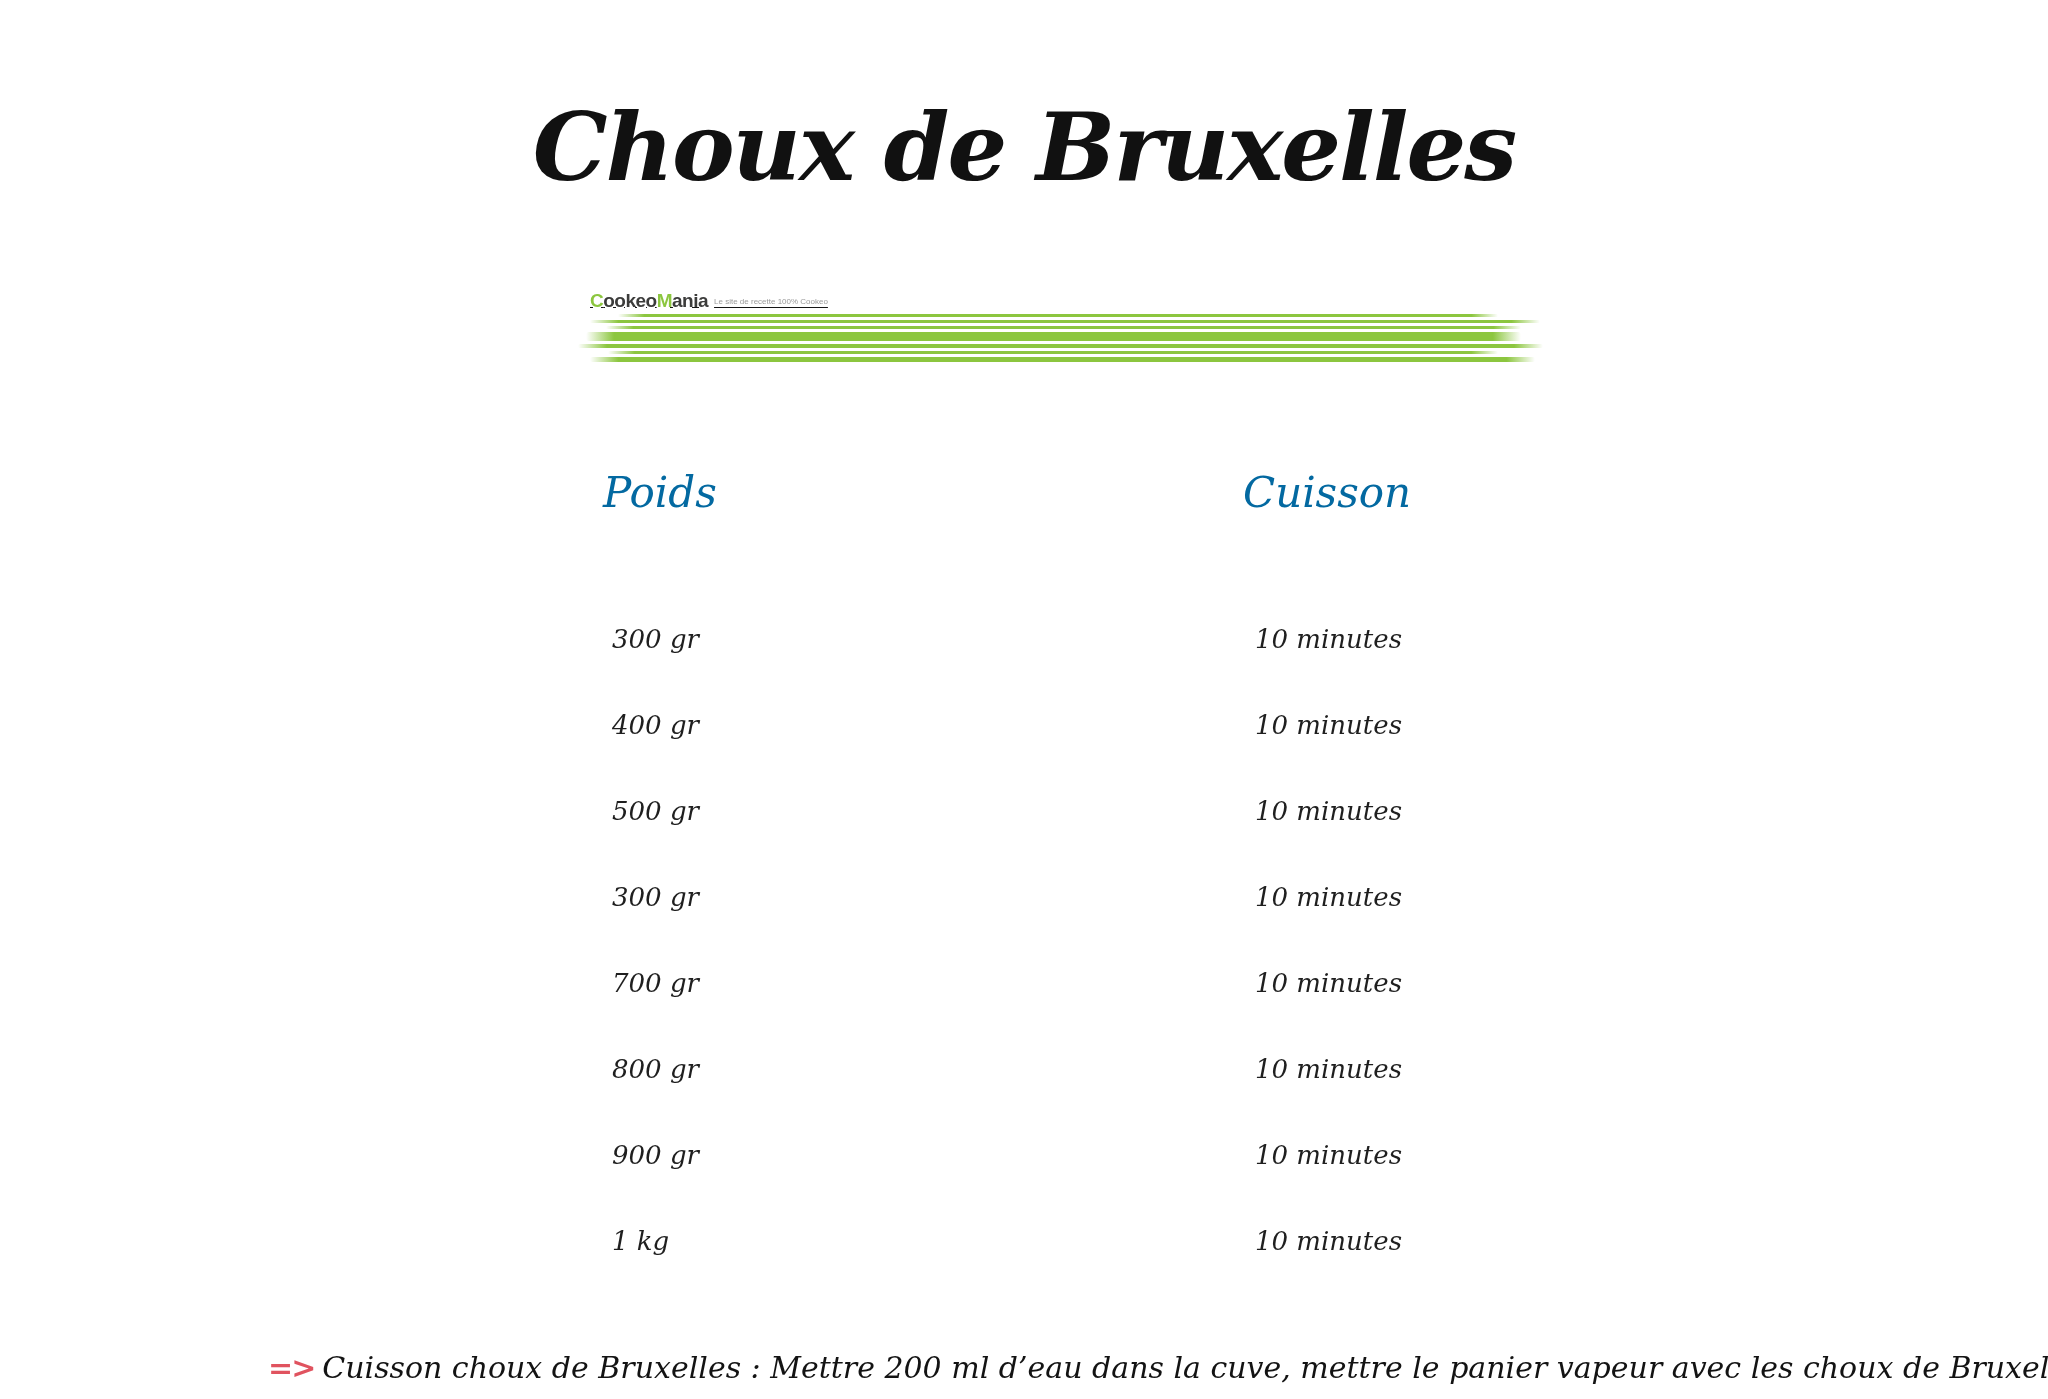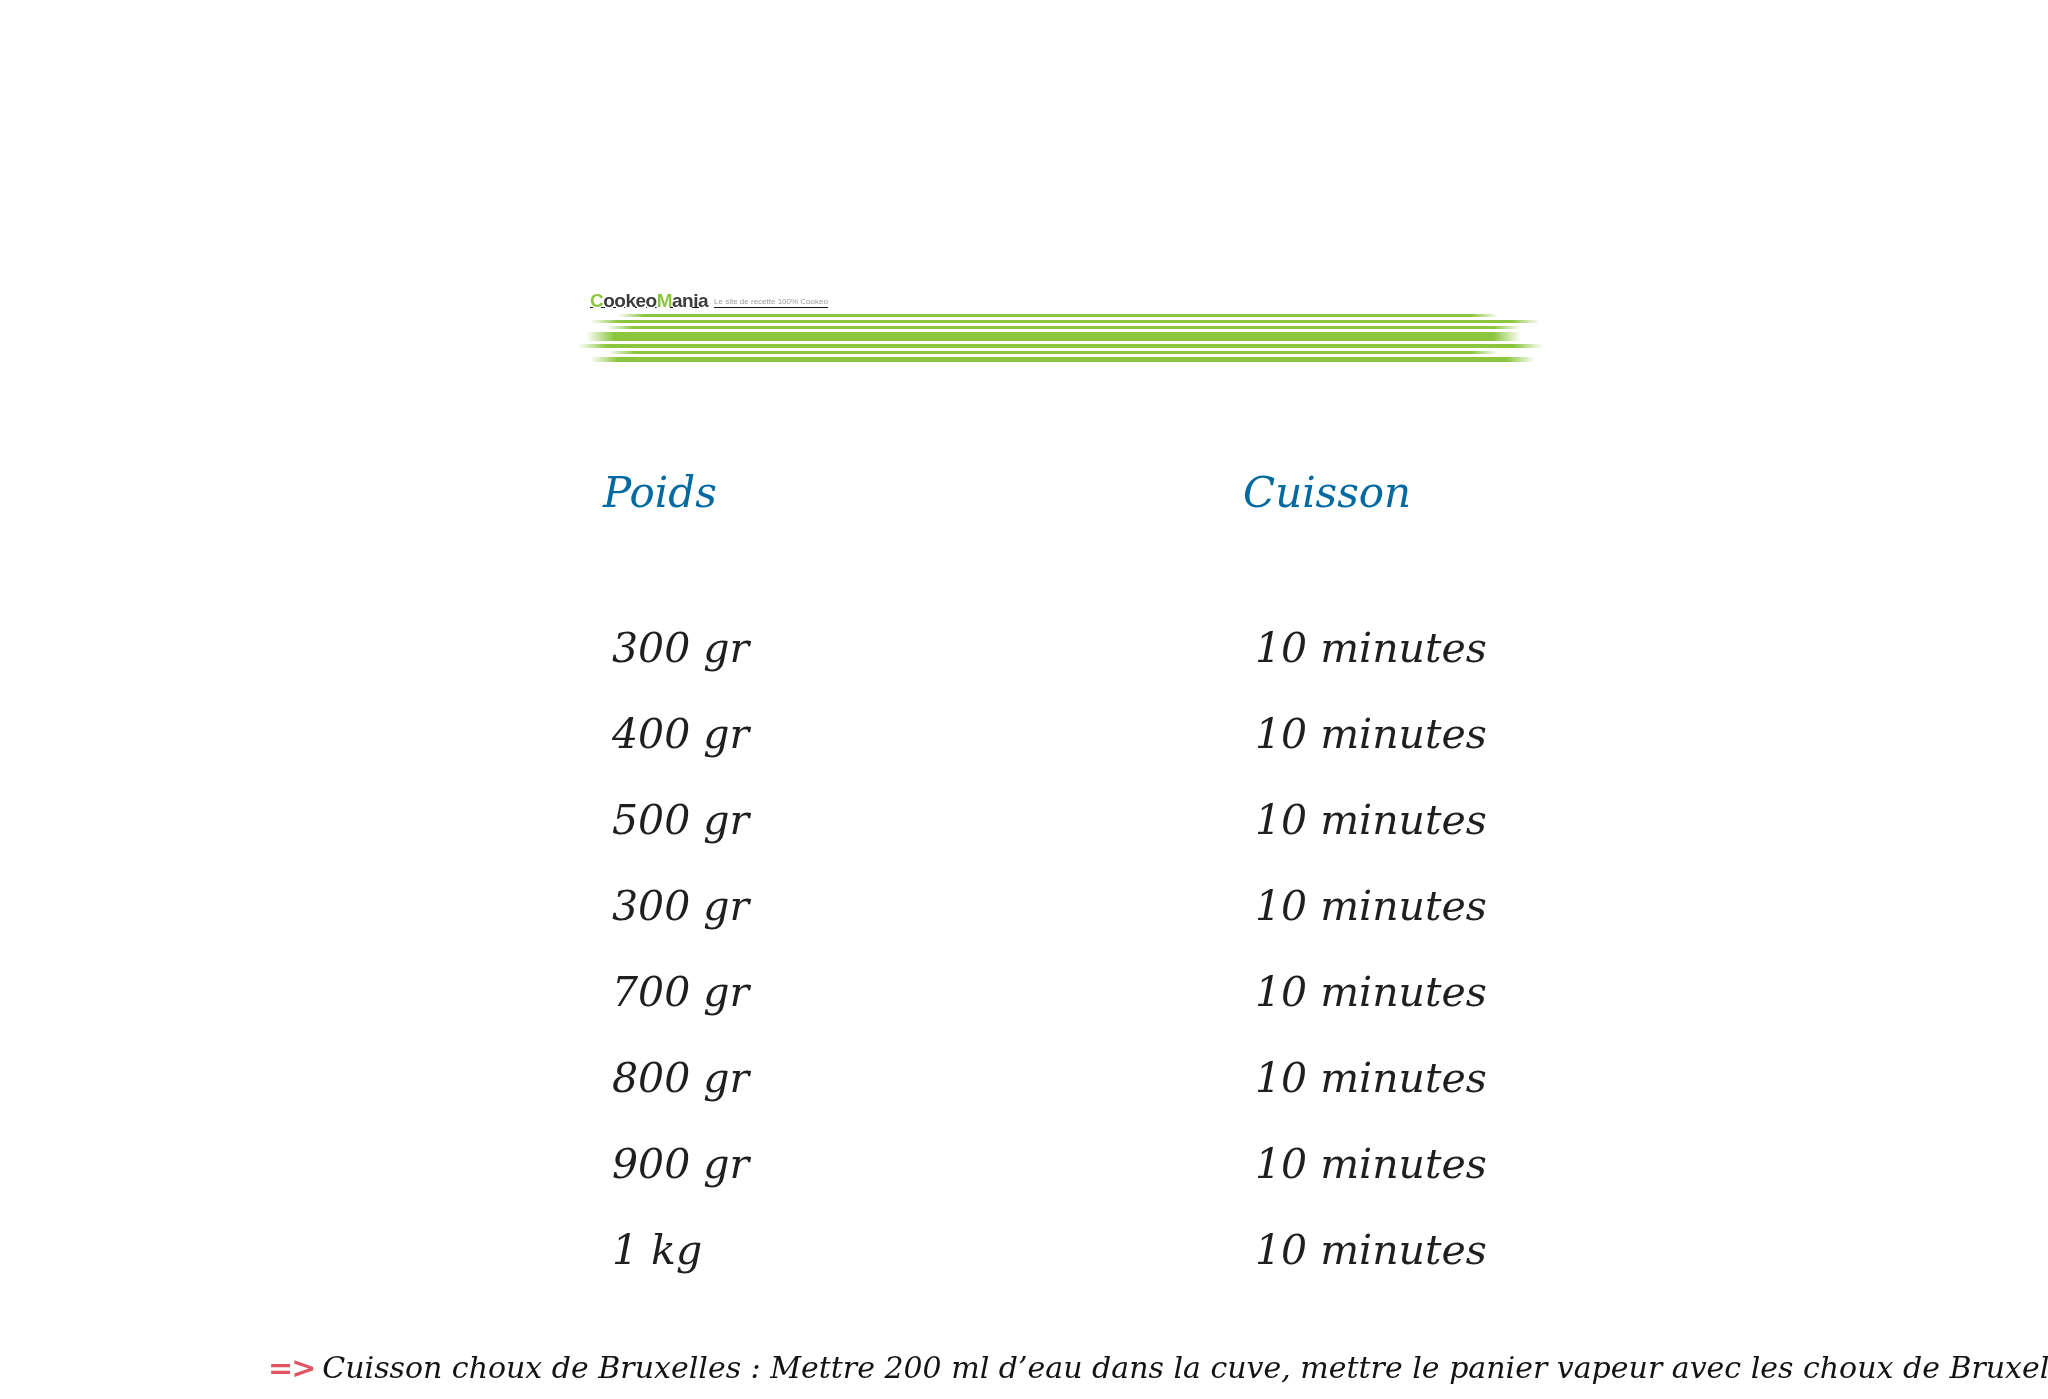--- a/index.html
+++ b/index.html
@@ -82,21 +82,21 @@
   .header-poids   { top: 468px; left: 603px; }
   .header-cuisson { top: 468px; left: 1243px; }
 
   
   .rows { position: absolute; top: 622px; left: 0; right: 0; }
   .row { position: relative; height: 86px; }
   .row .cell {
     position: absolute;
     top: 2px;
     font-style: italic;
-    font-size: 41px;
+    font-size: 26px;
     color: #1f1f1f;
     white-space: nowrap;
   }
   .row .poids   { left: 612px; }
   .row .cuisson { left: 1255px; }
 
   
   .footer {
     position: absolute;
     top: 1350px; left: 268px; right: 40px;
@@ -111,20 +111,21 @@
     font-style: normal;
     letter-spacing: -2px;
     margin-right: 8px;
   }
 </style>
 </head>
 <body>
 
 <div class="page">
 
+  <h1 class="title">Choux de Bruxelles</h1>
 
   <div class="logo">
     <span class="brand"><span class="green">C</span><span class="dark">ookeo</span><span class="green">M</span><span class="dark">ania</span></span><span class="tagline">Le site de recette 100% Cookeo</span>
   </div>
 
   <div class="swoosh">
     <div class="line l1"></div>
     <div class="line l2"></div>
     <div class="line l3"></div>
     <div class="line l4"></div>

